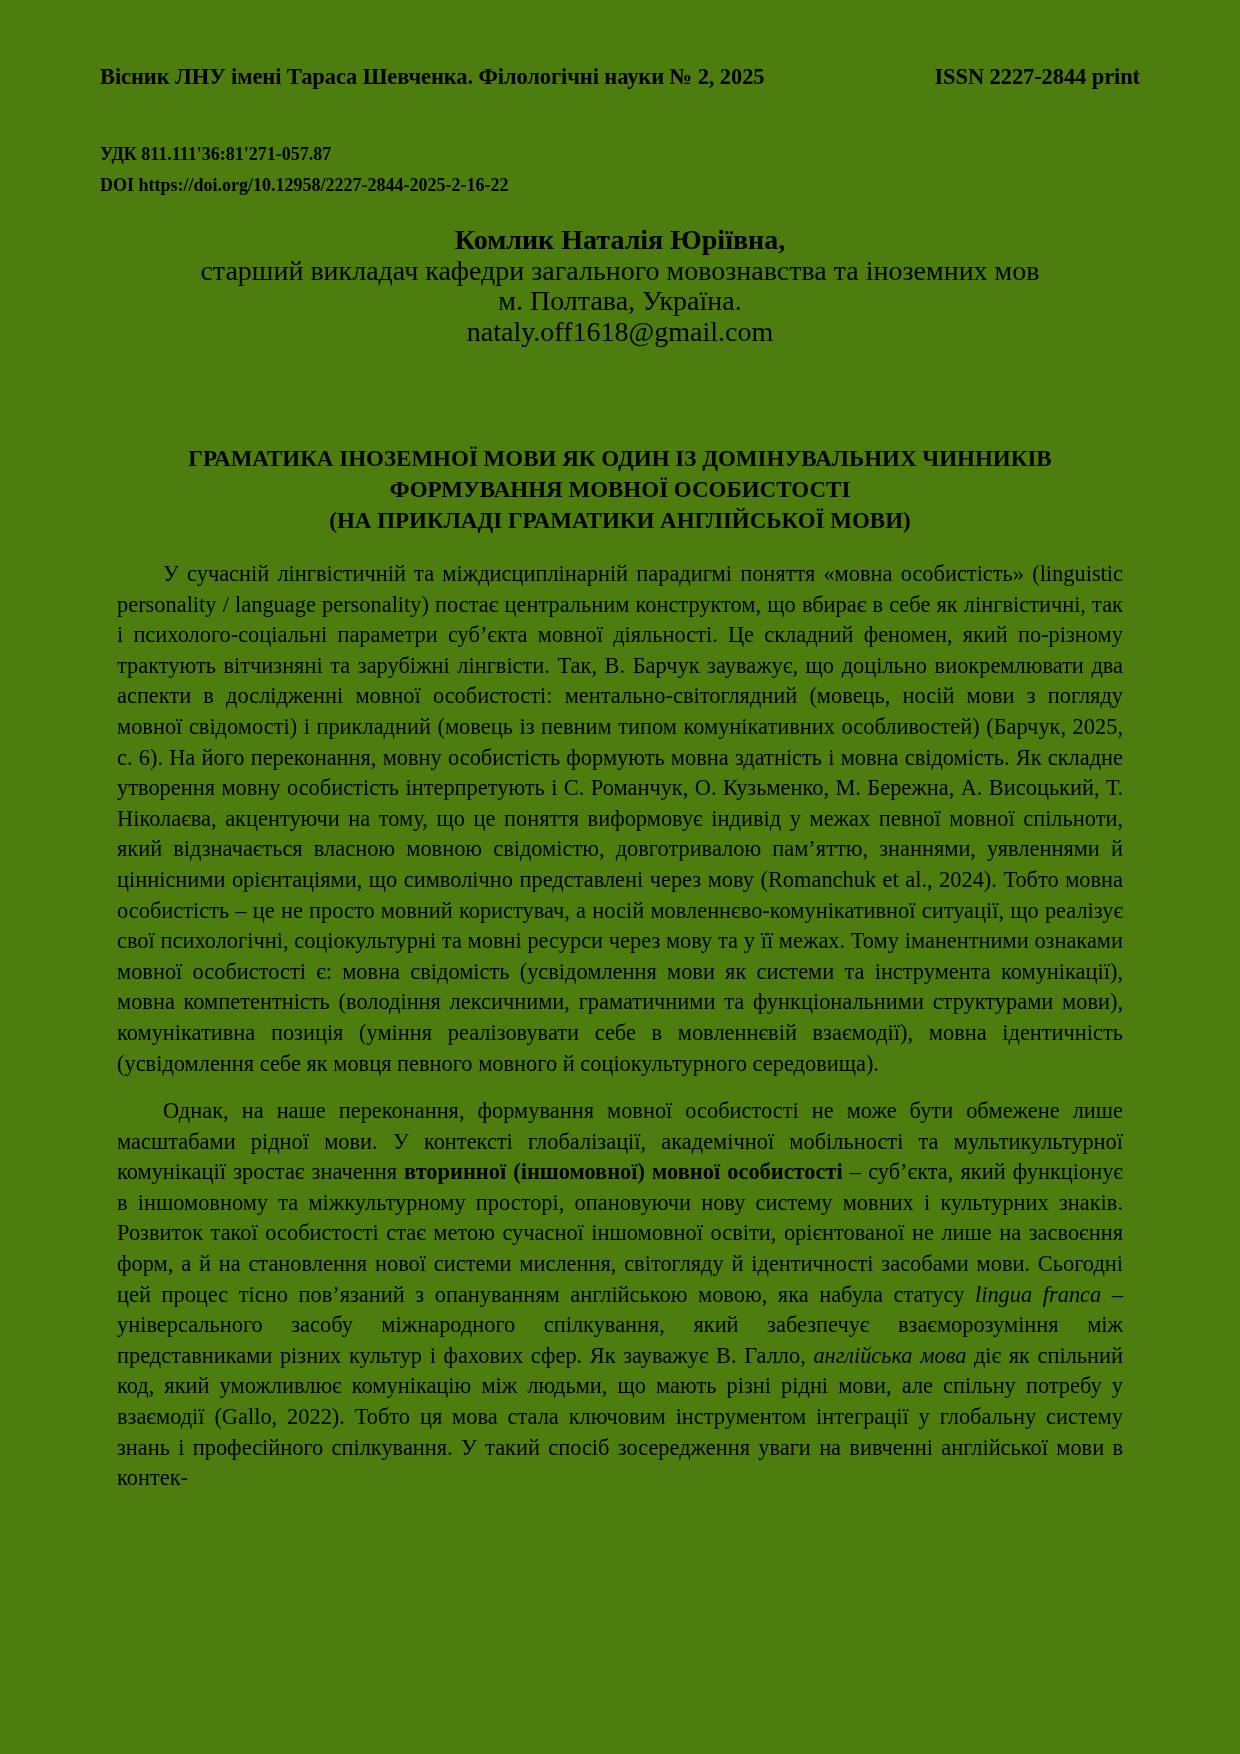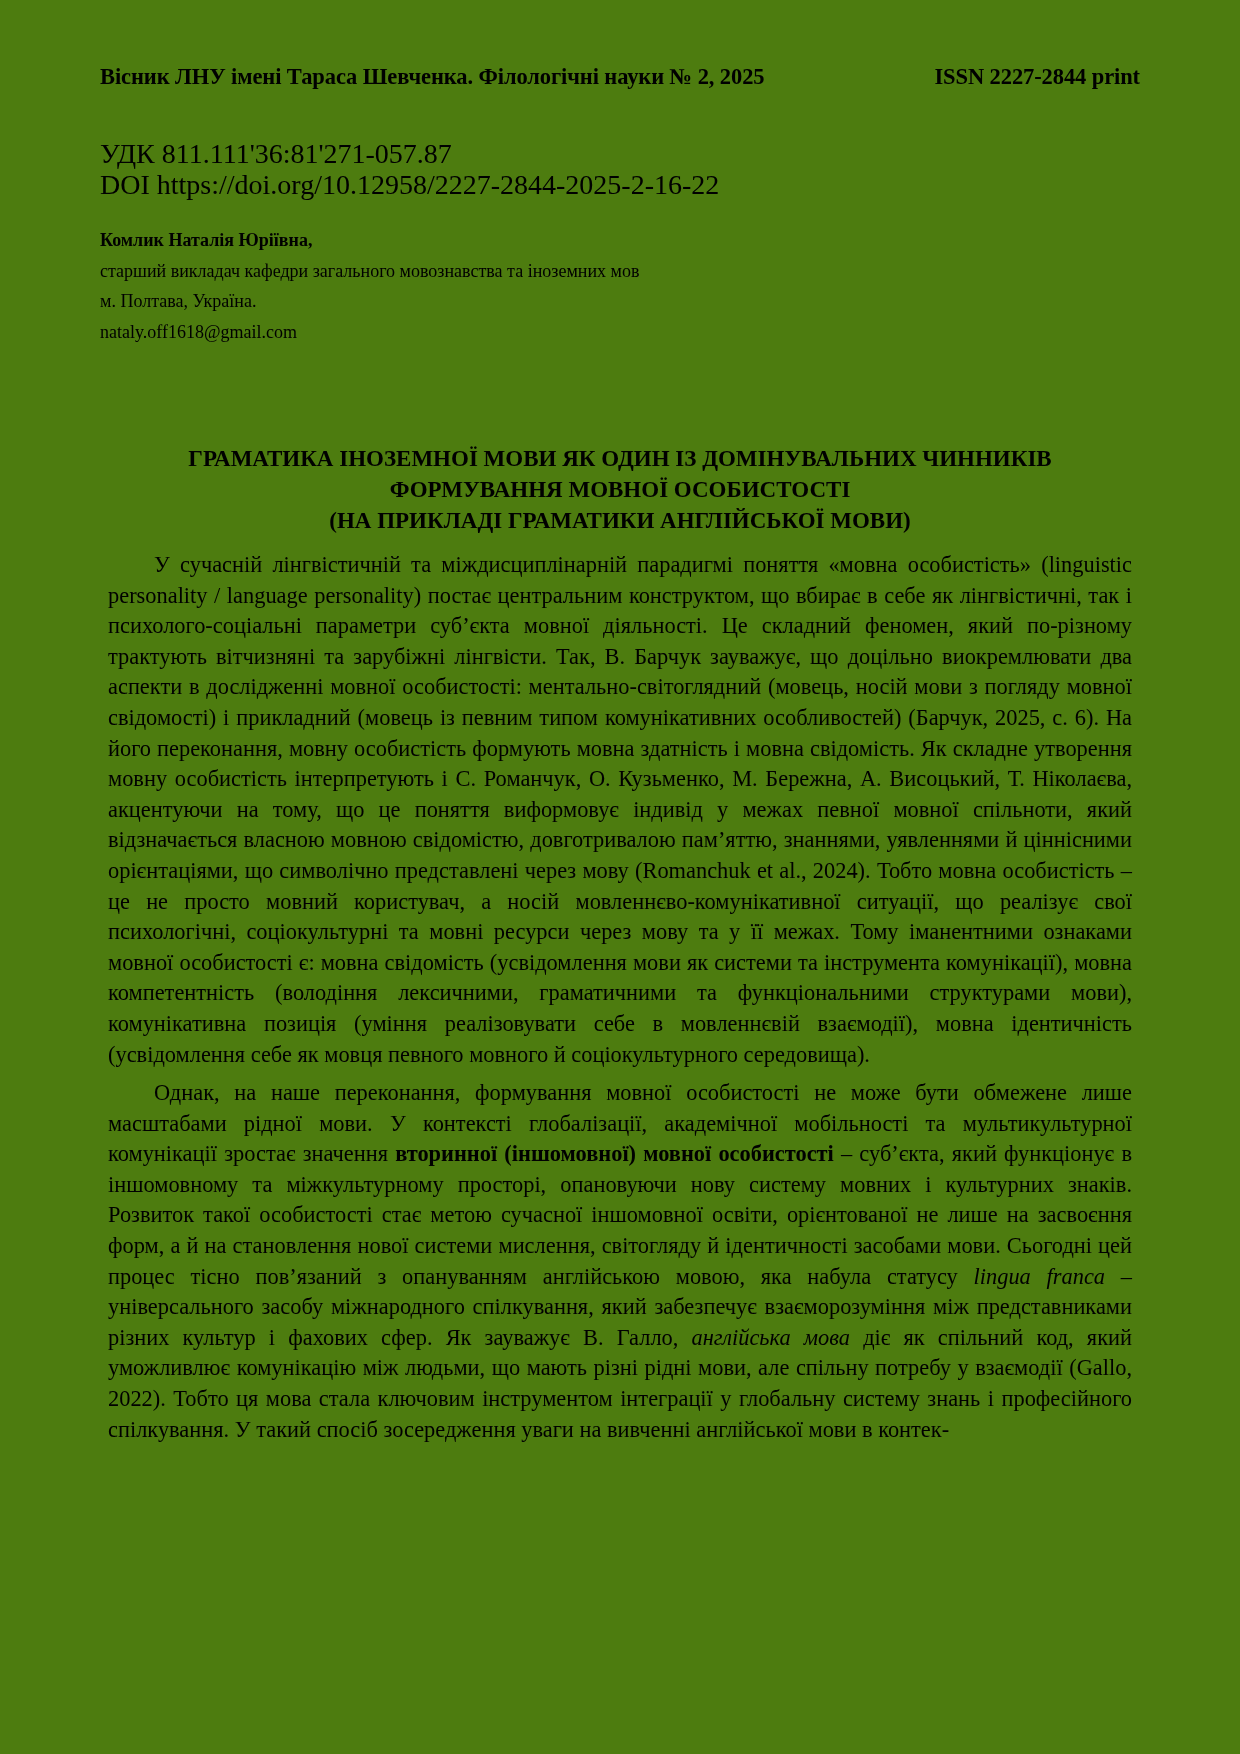--- a/index.html
+++ b/index.html
@@ -38,33 +38,35 @@
   }
   .running-head .rh-left { white-space: nowrap; }
   .running-head .rh-right { white-space: nowrap; }
 
   
   .meta-block {
     position: absolute;
     top: 139px;
     left: 100px;
     width: 1040px;
-    font-size: 28px;
+    font-size: 18px;
     line-height: 30.5px;
+    font-weight: bold;
   }
   .meta-line { white-space: nowrap; }
 
   
   .author-block {
     position: absolute;
     top: 225px;
     left: 100px;
     width: 1040px;
-    font-size: 18px;
+    font-size: 28px;
     line-height: 30.5px;
+    text-align: center;
   }
   .author-name {
     font-weight: bold;
   }
   .author-line { white-space: nowrap; }
 
   
   .title-block {
     position: absolute;
     top: 443px;
@@ -84,21 +86,21 @@
     top: 542px;
     left: 100px;
     width: 1040px;
     font-size: 22.4px;
     line-height: 30.6px;
     text-align: justify;
     text-justify: inter-word;
     hyphens: manual;
   }
   .body-block p {
-    margin: 8px;
+    margin: 17px;
     text-indent: 46px;
   }
   .body-block p + p { margin-top: 0; }
   b.strong { font-weight: bold; }
   i.em { font-style: italic; }
 
   
   .folio {
     position: absolute;
     top: 1612px;

